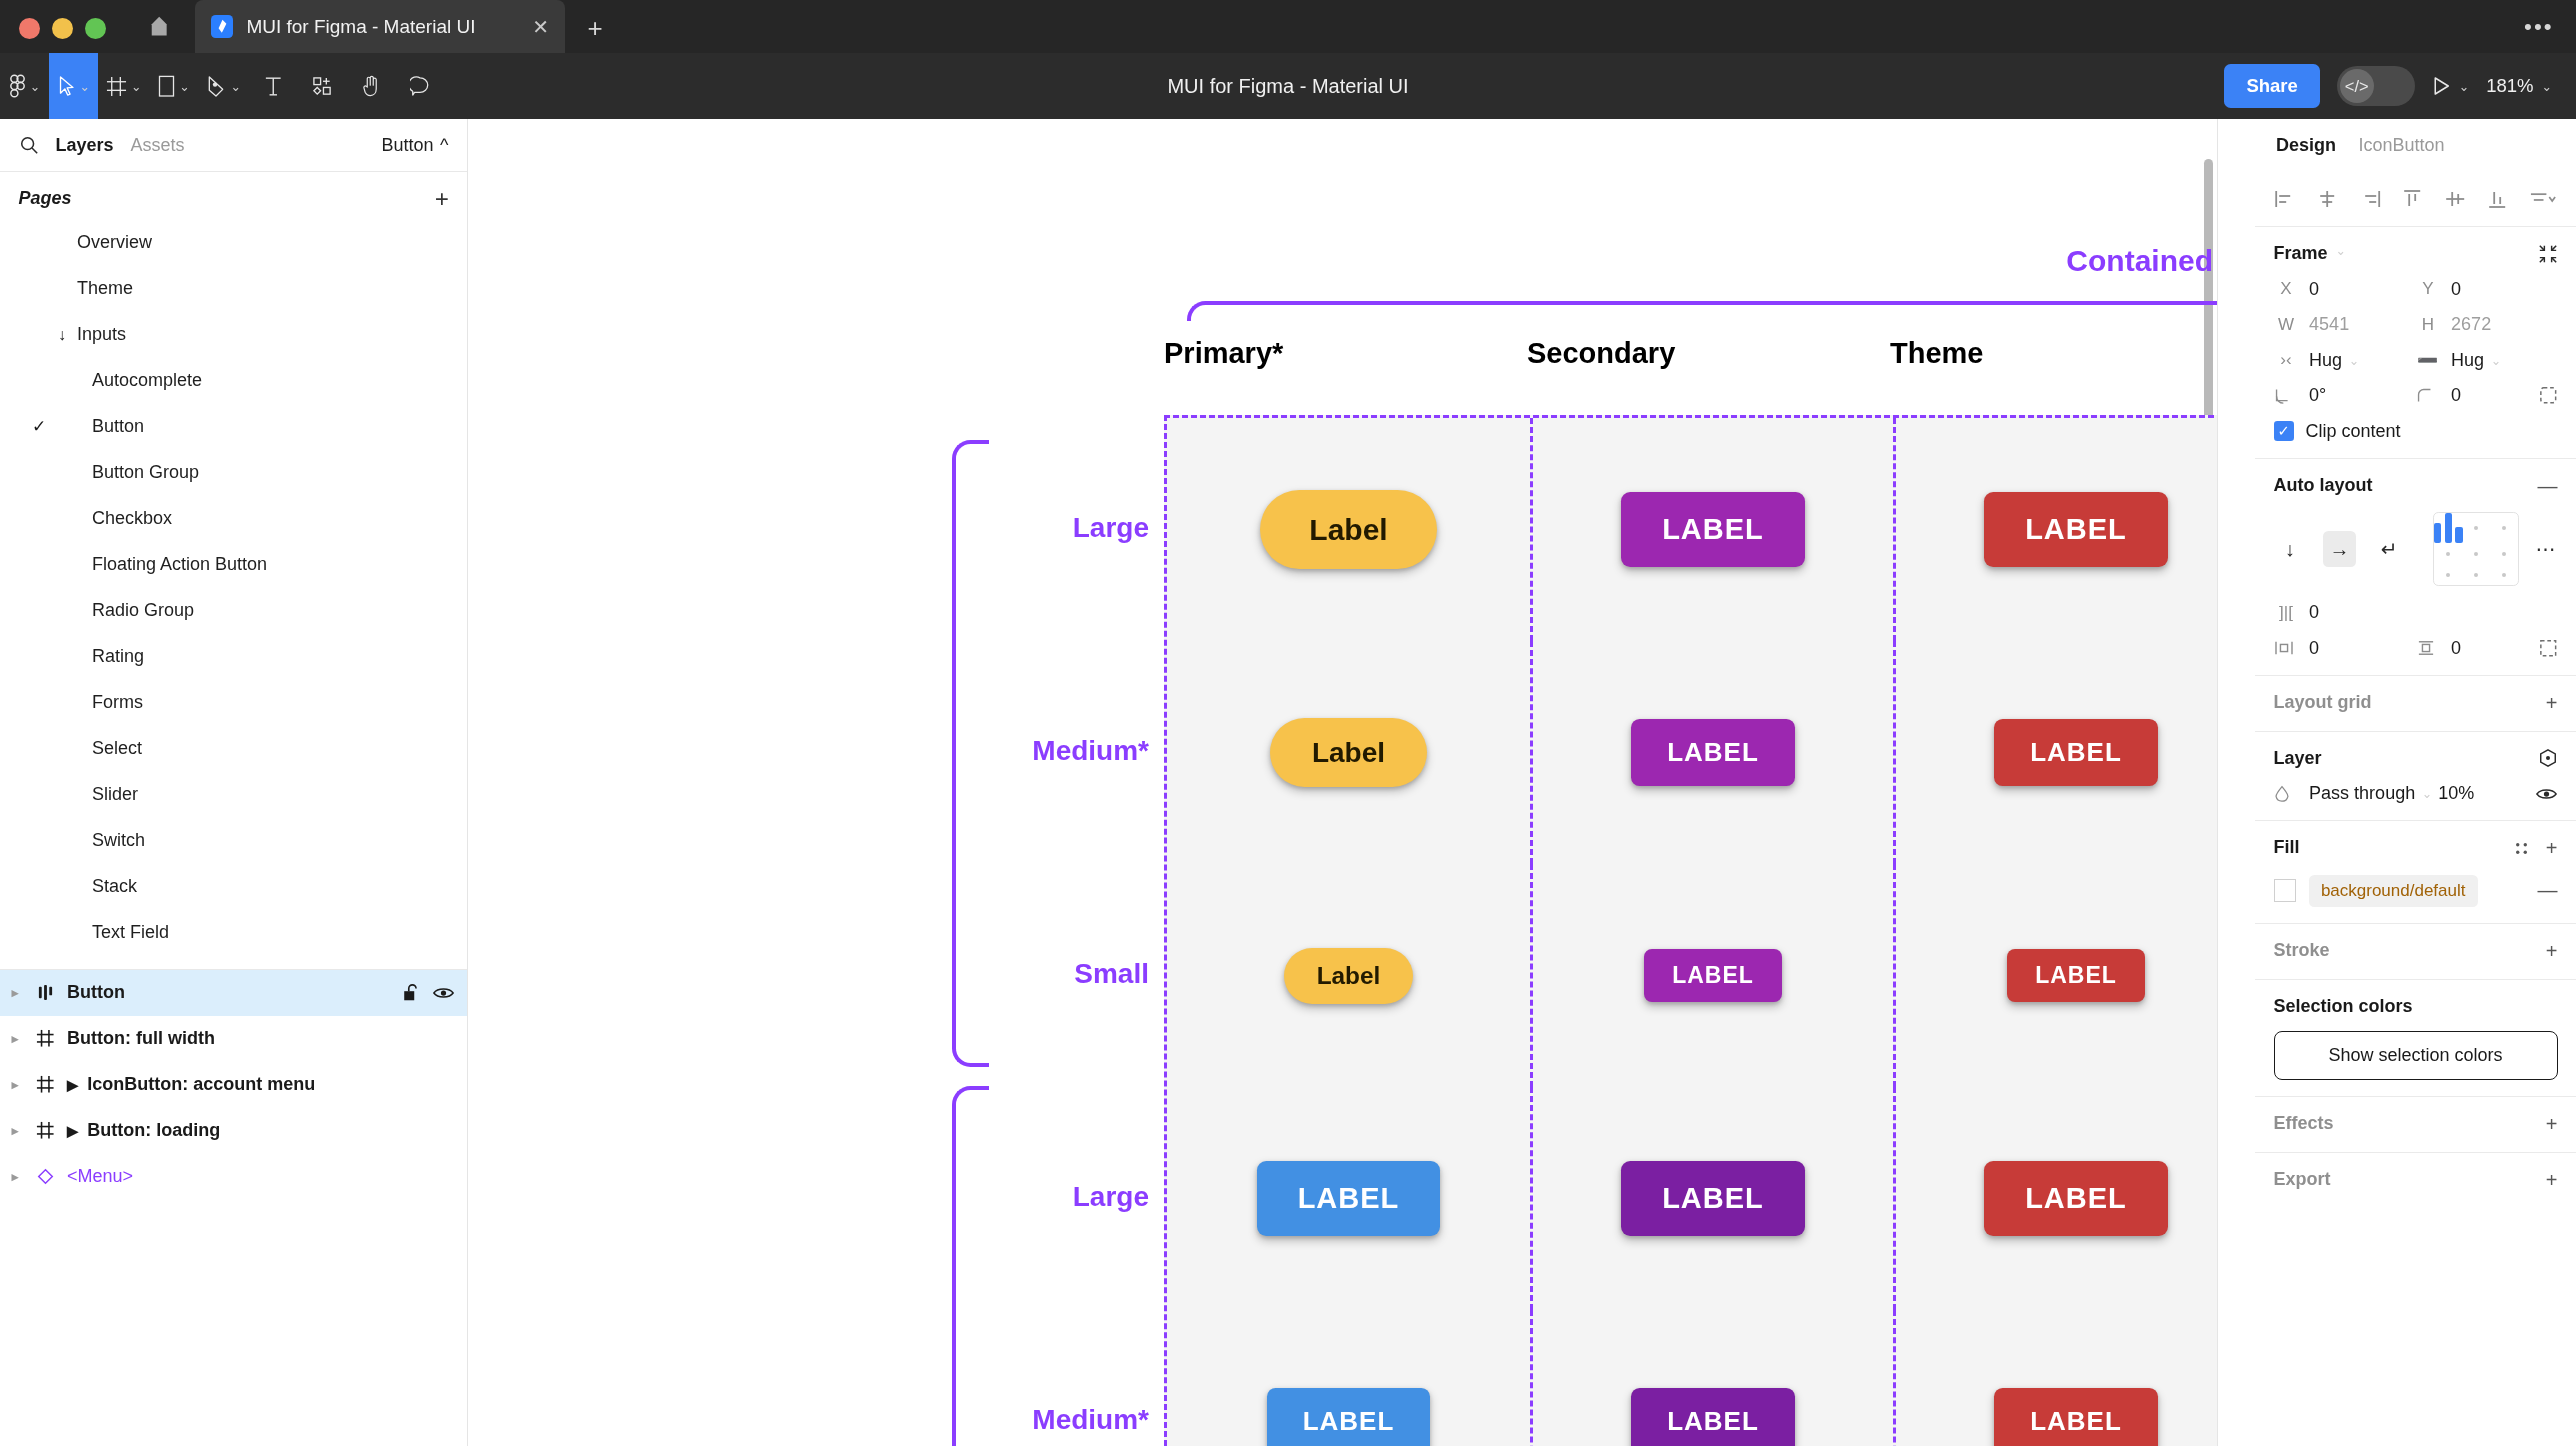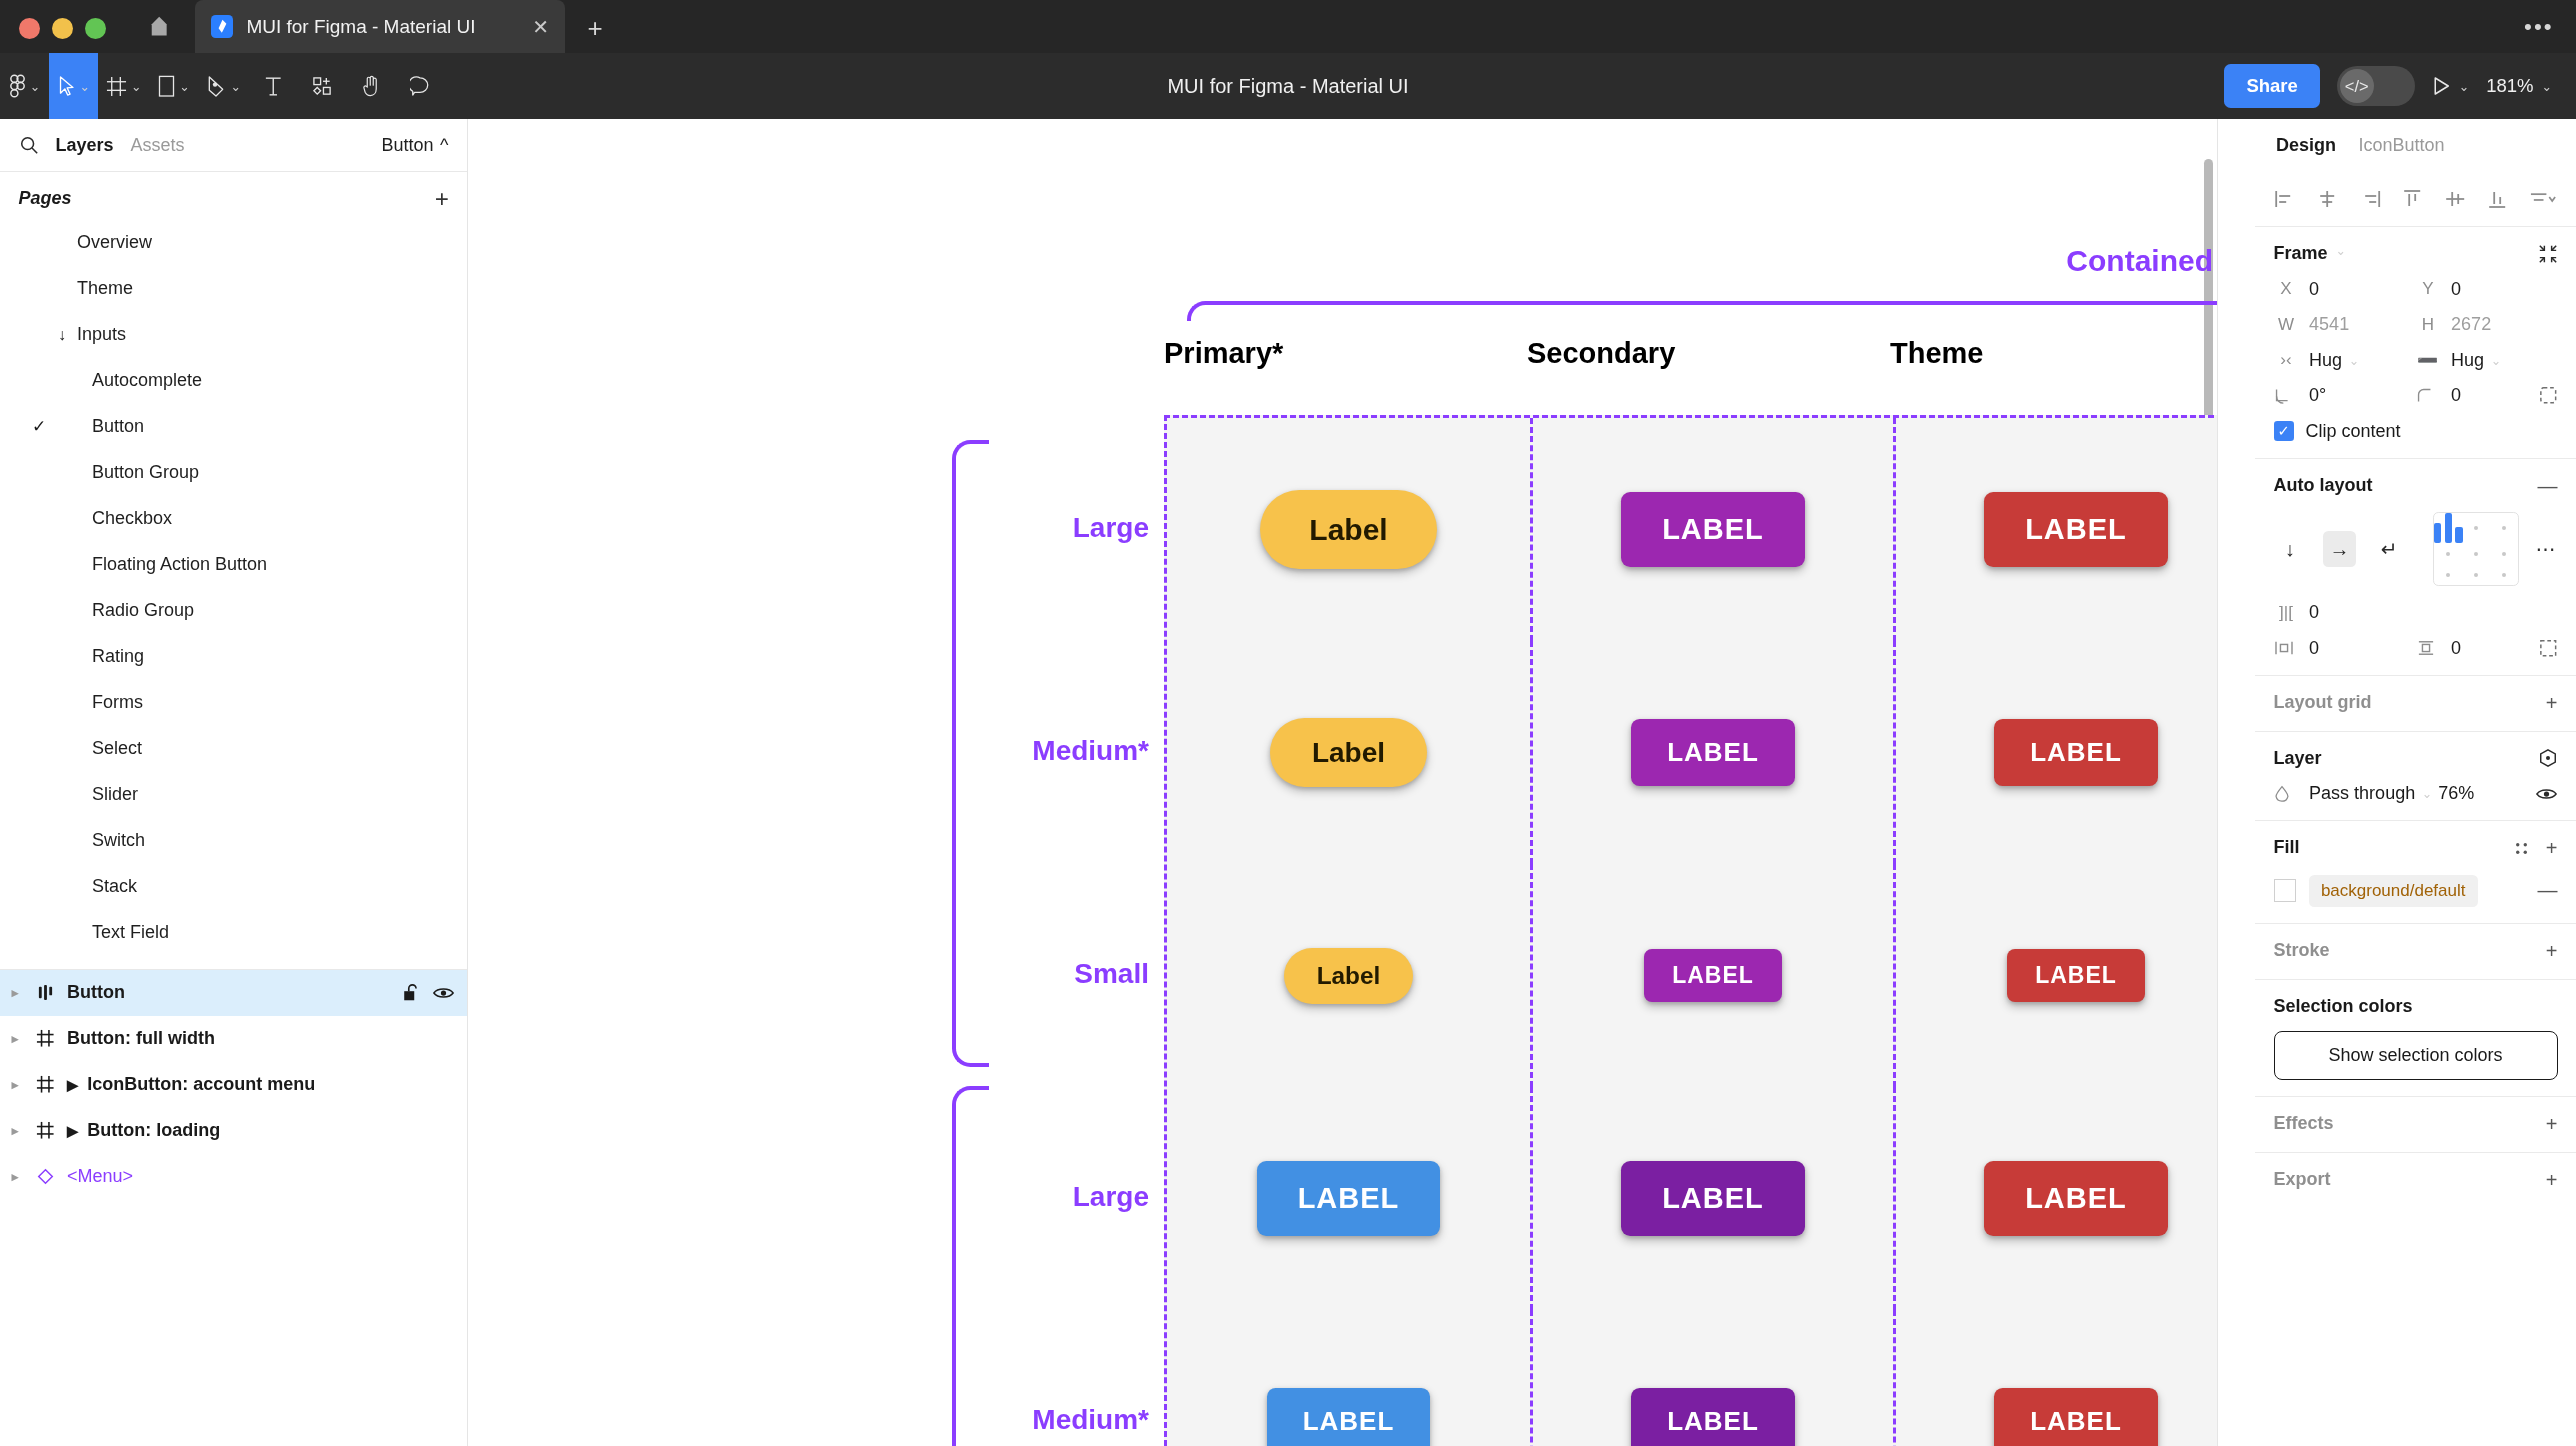--- a/index.html
+++ b/index.html
@@ -868,21 +868,21 @@
             <svg width="16" height="17" viewBox="0 0 18 20">
                 <path d="M9 2 C4 8 2 11 2 13.5 A7 7 0 009 19 A7 7 0 0016 13.5 C16 11 14 8 9 2 Z" fill="none" stroke="#8d8d8d" stroke-width="1.5"></path>
               </svg>
           </span>
           <span class="prop-dd">
               <span>Pass through</span>
               <span class="caret">⌄</span>
             </span>
         </div>
         <div class="prop-cell" style="width:42%">
-          <span class="prop-val">76%</span>
+          <span class="prop-val">10%</span>
           <span style="margin-left:auto">
             <svg width="21" height="16" viewBox="0 0 24 16">
                 <path d="M1 8 C5 2 19 2 23 8 C19 14 5 14 1 8 Z" fill="none" stroke="#2a2a2a" stroke-width="1.6"></path>
                 <circle cx="12" cy="8" r="3" fill="#2a2a2a"></circle>
               </svg>
           </span>
         </div>
       </div>
     </div>
 

